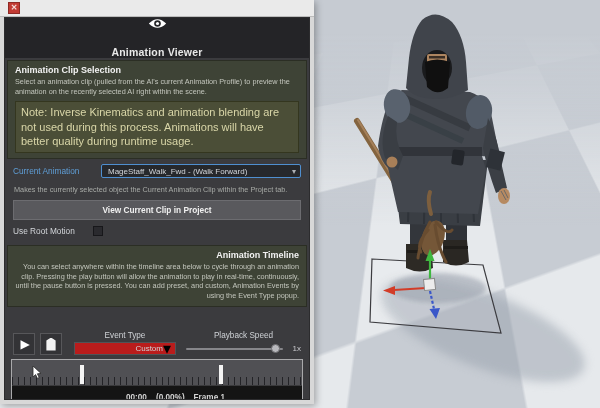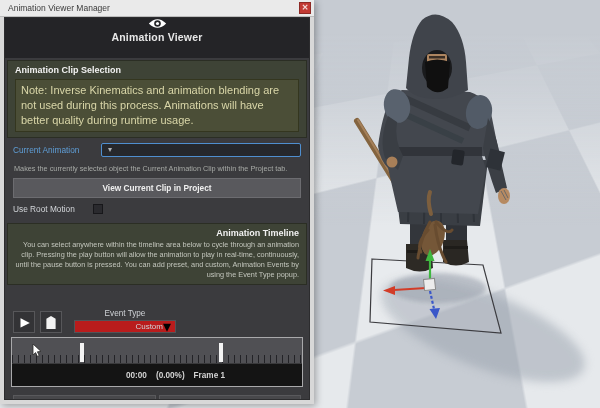--- a/index.html
+++ b/index.html
@@ -22,21 +22,21 @@
             box-shadow:2px 2px 7px rgba(0,0,0,.30); z-index:10; }
   .titlebar { height:17px; background:#eaeaea; border-bottom:1px solid #bcbcbc;
               display:flex; align-items:center; padding:0 3px 0 8px; }
   .titlebar .title { font-size:8.5px; color:#3a3a3a; flex:1; }
   .close-btn { width:12px; height:12px; background:#c23a33; border:1px solid #8e2a25; color:#f4dcda;
                font-size:8px; line-height:10px; text-align:center; font-weight:bold; }
   .window-body { margin:0 4px 4px 4px; height:383px; background:#3b3b3e; overflow:hidden;
                  border:1px solid #2c2c2e; }
 
   .viewer-header { height:40px; background:#242427; display:flex; flex-direction:column;
-                   align-items:center; justify-content:flex-start; gap:2px; }
+                   align-items:center; justify-content:space-between; gap:2px; }
   .viewer-header .hdr-title { color:#e8e8e8; font-size:10.5px; font-weight:bold; letter-spacing:.2px; }
   .eye-icon { width:19px; height:11px; display:block; }
 
   .olive-box { margin:2px 2px 0 2px; background:#3e4336; border:1px solid #2b2e24; padding:4px 7px 5px 7px; }
   .sec-title { color:#f2f2f2; font-size:9px; font-weight:bold; margin-bottom:2px; }
   .sec-desc { color:#c3c6bd; font-size:7.3px; line-height:1.35; }
   .note-box { margin-top:4px; background:#4b4e37; border:1px solid #34361f; padding:3px 5px;
               color:#d9d6a8; font-size:11px; line-height:1.35; }
 
   .cur-anim-row { display:flex; align-items:center; padding:5px 8px 3px 8px; }
@@ -172,43 +172,44 @@
         <polygon points="383,290.5 395,286 395,295" fill="#d23c28"></polygon>
         <line x1="430" y1="291" x2="434" y2="309" stroke="#3a57c9" stroke-width="2.2" stroke-dasharray="3,2"></line>
         <polygon points="436,319 429.5,309 440,308" fill="#3a57c9"></polygon>
         <rect x="424" y="279" width="11" height="11" fill="#ececec" stroke="#8a8a8a" stroke-width="1" transform="rotate(-6 429 284)"></rect>
       </g>
     </svg>
   </div>
 
   <div class="window">
     <div class="titlebar">
-      <span class="title">Animation Viewer Manager</span>
       <div class="close-btn">✕</div>
     </div>
 
     <div class="window-body">
 
       <div class="viewer-header">
         <svg class="eye-icon" viewBox="0 0 24 14">
           <path d="M1 7 Q12 -4 23 7 Q12 18 1 7 Z" fill="#ffffff"></path>
           <circle cx="12" cy="7" r="4.2" fill="#242427"></circle>
           <circle cx="12" cy="7" r="2" fill="#ffffff"></circle>
         </svg>
         <div class="hdr-title">Animation Viewer</div>
       </div>
 
       <div class="olive-box">
         <div class="sec-title">Animation Clip Selection</div>
+        <div class="sec-desc">Select an animation clip (pulled from the AI's current Animation Profile) to preview the animation on the recently selected AI right within the scene.</div>
         <div class="note-box">Note: Inverse Kinematics and animation blending are not used during this process. Animations will have better quality during runtime usage.</div>
       </div>
 
       <div class="cur-anim-row">
         <span class="cur-anim-label">Current Animation</span>
         <div class="dropdown">
+          <span class="dd-text">MageStaff_Walk_Fwd - (Walk Forward)</span>
           <span class="dd-arrow">▾</span>
         </div>
       </div>
 
       <div class="help-text">Makes the currently selected object the Current Animation Clip within the Project tab.</div>
 
       <div class="wide-btn">View Current Clip in Project</div>
 
       <div class="root-row">
         <span class="root-label">Use Root Motion</span>
@@ -228,20 +229,29 @@
           <div class="sq-btn">
             <div class="marker-icon">
               <span class="marker-plus">+</span>
             </div>
           </div>
           <div class="evt-col">
             <div class="mini-label">Event Type</div>
             <div class="evt-dd">
               <span class="dd-text">Custom</span>
               <span class="dd-arrow">▾</span>
+            </div>
+          </div>
+          <div class="spd-col">
+            <div class="mini-label">Playback Speed</div>
+            <div class="slider-row">
+              <div class="slider-track">
+                <div class="slider-handle" style="left: 93%;"></div>
+              </div>
+              <span class="spd-value">1x</span>
             </div>
           </div>
         </div>
 
         <div class="timeline-box">
           <div class="tl-ruler">
             <div class="tl-ticks"></div>
             <svg class="tl-cursor" width="10" height="13" viewBox="0 0 10 13">
               <path d="M1 0 L1 11 L3.6 8.6 L5.4 12.4 L7.2 11.5 L5.4 7.8 L9 7.4 Z" fill="#ffffff" stroke="#2a2a2a" stroke-width="0.8"></path>
             </svg>

